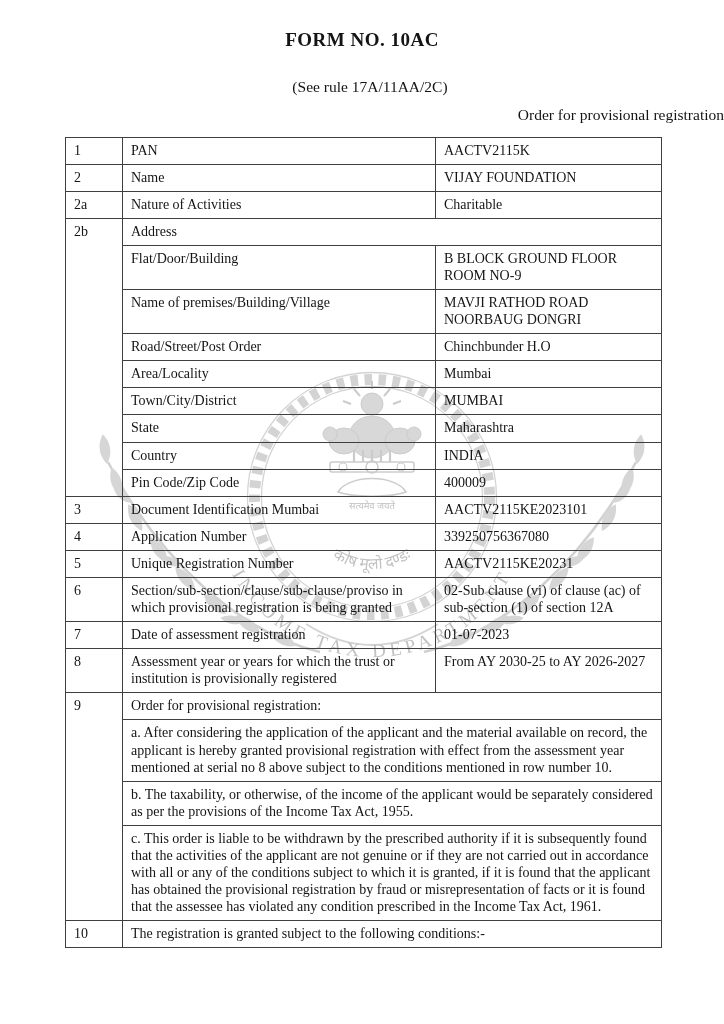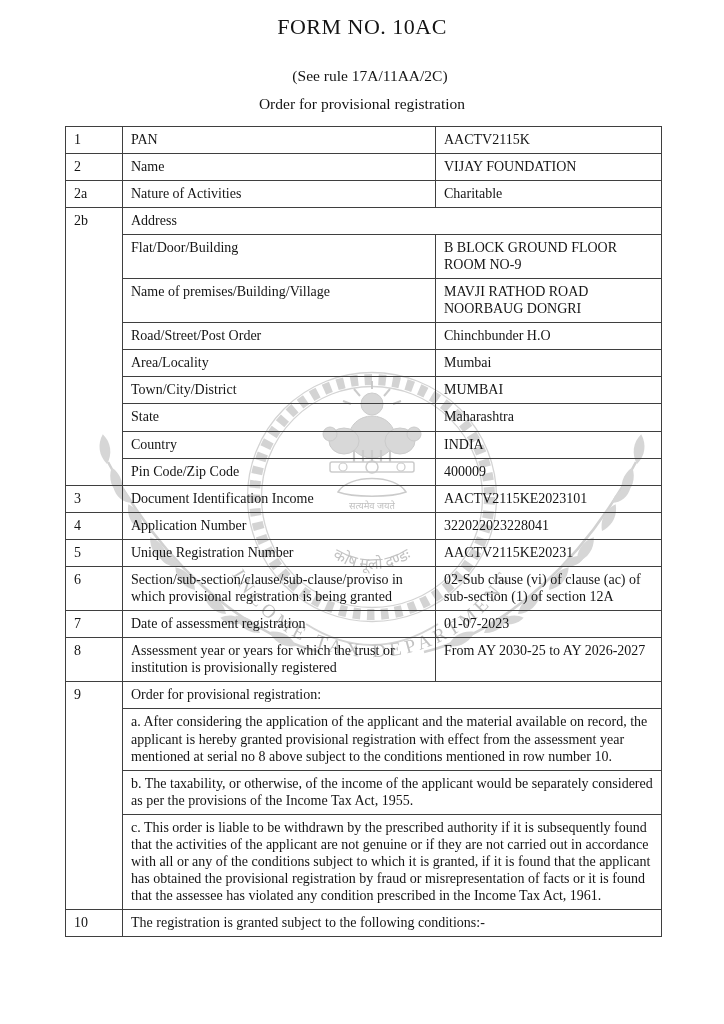--- a/index.html
+++ b/index.html
@@ -2,24 +2,24 @@
 <html><head>
 <meta charset="utf-8">
 <style>
   html,body{margin:0;padding:0;background:#ffffff;}
   .page{
     position:relative;width:724px;height:1024px;overflow:hidden;background:#ffffff;
     font-family:"Liberation Serif","DejaVu Serif",serif;color:#141414;
   }
   .wm{position:absolute;top:0;left:0;z-index:0;pointer-events:none;}
   .content{position:relative;z-index:1;}
-  .title{margin:0;padding-top:16px;margin-bottom:29px;text-align:center;
-         font-size:22px;font-weight:normal;letter-spacing:.5px;line-height:1;}
+  .title{margin:0;padding-top:30px;margin-bottom:29px;text-align:center;
+         font-size:19px;font-weight:bold;letter-spacing:.5px;line-height:1;}
   .sub{margin:0 0 10px 16px;text-align:center;font-size:15.5px;line-height:1.15;}
-  .sub2{margin:0 0 13px 0;text-align:center;font-size:15.5px;line-height:1.15;}
+  .sub2{margin:0 0 13px 0;text-align:right;font-size:15.5px;line-height:1.15;}
   table.form{border-collapse:collapse;table-layout:fixed;width:596px;margin-left:65px;}
   table.form td{
     border:1.4px solid #3f3f3f;background:transparent;
     font-size:14px;line-height:1.22;padding:4px 8px 5px 8px;
     vertical-align:top;overflow-wrap:break-word;
   }
   col.c-num{width:57px;} col.c-label{width:313px;} col.c-val{width:226px;}
   .wm text{font-family:"Liberation Serif","DejaVu Serif",serif;}
   .wm .sealtxt{letter-spacing:4.5px;}
 </style>
@@ -145,27 +145,27 @@
           <td>Country</td>
           <td>INDIA</td>
         </tr>
         <tr>
           <td>Pin Code/Zip Code</td>
           <td>400009</td>
         </tr>
 
         <tr>
           <td>3</td>
-          <td>Document Identification Income</td>
+          <td>Document Identification Mumbai</td>
           <td>AACTV2115KE2023101</td>
         </tr>
         <tr>
           <td>4</td>
           <td>Application Number</td>
-          <td>322022023228041</td>
+          <td>339250756367080</td>
         </tr>
         <tr>
           <td>5</td>
           <td>Unique Registration Number</td>
           <td>AACTV2115KE20231</td>
         </tr>
         <tr>
           <td>6</td>
           <td>Section/sub-section/clause/sub-clause/proviso in which provisional registration is being granted</td>
           <td>02-Sub clause (vi) of clause (ac) of sub-section (1) of section 12A</td>

